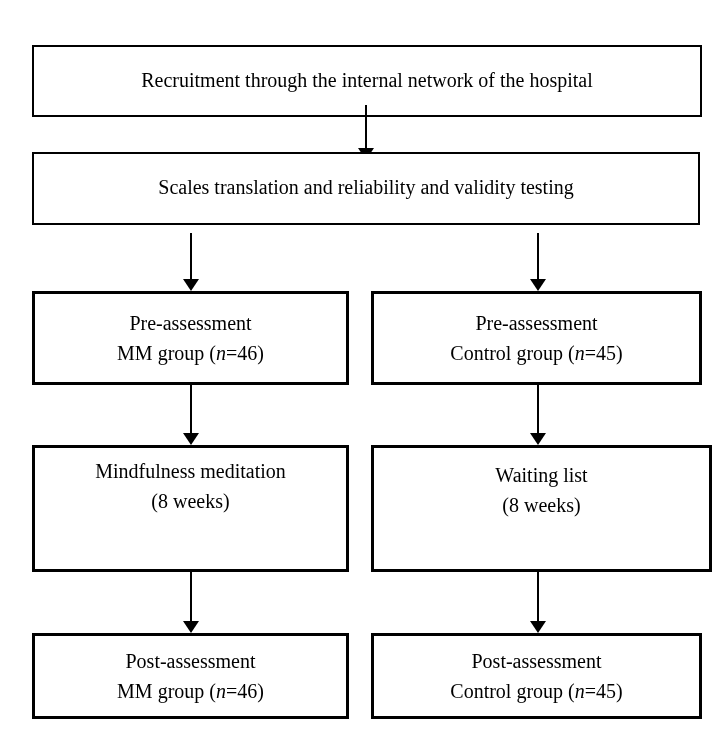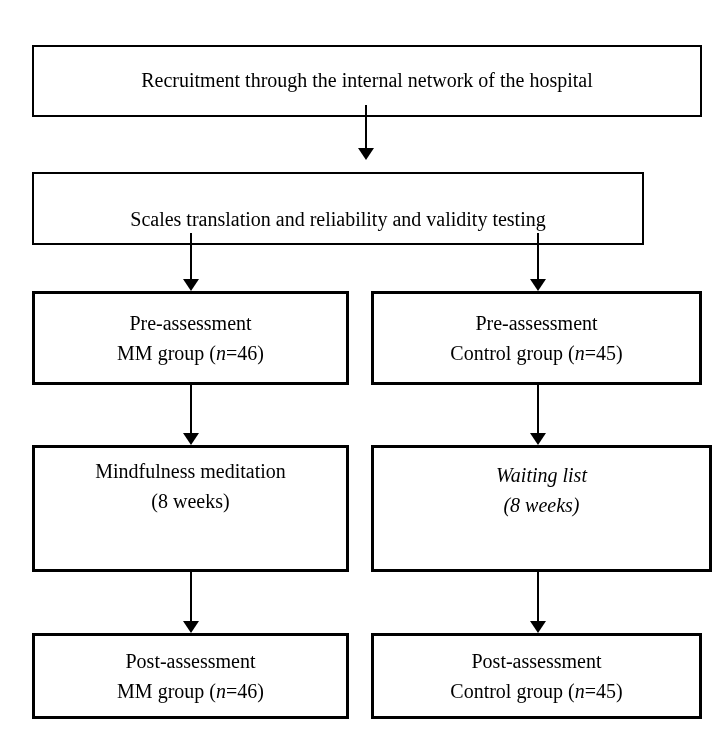--- a/index.html
+++ b/index.html
@@ -55,21 +55,21 @@
 <body>
 
 <div id="canvas" style="--fg: #000000; --bg: #ffffff;">
 
   <div class="box v-top" style="left:32px; top:33px; width:670px; height:72px; padding-top:18px;margin-top:12px;">
     <div class="line">Recruitment through the internal network of the hospital</div>
   </div>
 
   <div class="arrow" style="left:365px; top:105px; height:43px;"></div>
 
-  <div class="box v-top" style="left:32px; top:172px; width:612px; height:73px; padding-top:30px;">
+  <div class="box v-top" style="left:32px; top:152px; width:668px; height:73px; padding-top:18px;">
     <div class="line">Scales translation and reliability and validity testing</div>
   </div>
 
   <div class="arrow" style="left:190px; top:233px; height:46px;"></div>
   <div class="arrow" style="left:537px; top:233px; height:46px;"></div>
 
   <div class="box thick v-center" style="left:32px; top:291px; width:317px; height:94px;">
     <div class="line">Pre-assessment</div>
     <div class="line">
       <span>MM group (</span><span class="n-italic">n</span><span>=46)</span>
@@ -84,21 +84,21 @@
   </div>
 
   <div class="arrow" style="left:190px; top:385px; height:48px;"></div>
   <div class="arrow" style="left:537px; top:385px; height:48px;"></div>
 
   <div class="box thick v-top" style="left:32px; top:445px; width:317px; height:127px; padding-top:8px;">
     <div class="line">Mindfulness meditation</div>
     <div class="line">(8 weeks)</div>
   </div>
 
-  <div class="box thick v-top" style="left:371px; top:445px; width:341px; height:127px; padding-top:12px;font-style:italic;">
+  <div class="box thick v-top" style="left:371px; top:445px; width:341px; height:127px; padding-top:12px;">
     <div class="line">Waiting list</div>
     <div class="line">(8 weeks)</div>
   </div>
 
   <div class="arrow" style="left:190px; top:572px; height:49px;"></div>
   <div class="arrow" style="left:537px; top:572px; height:49px;"></div>
 
   <div class="box thick v-center" style="left:32px; top:633px; width:317px; height:86px;">
     <div class="line">Post-assessment</div>
     <div class="line">

